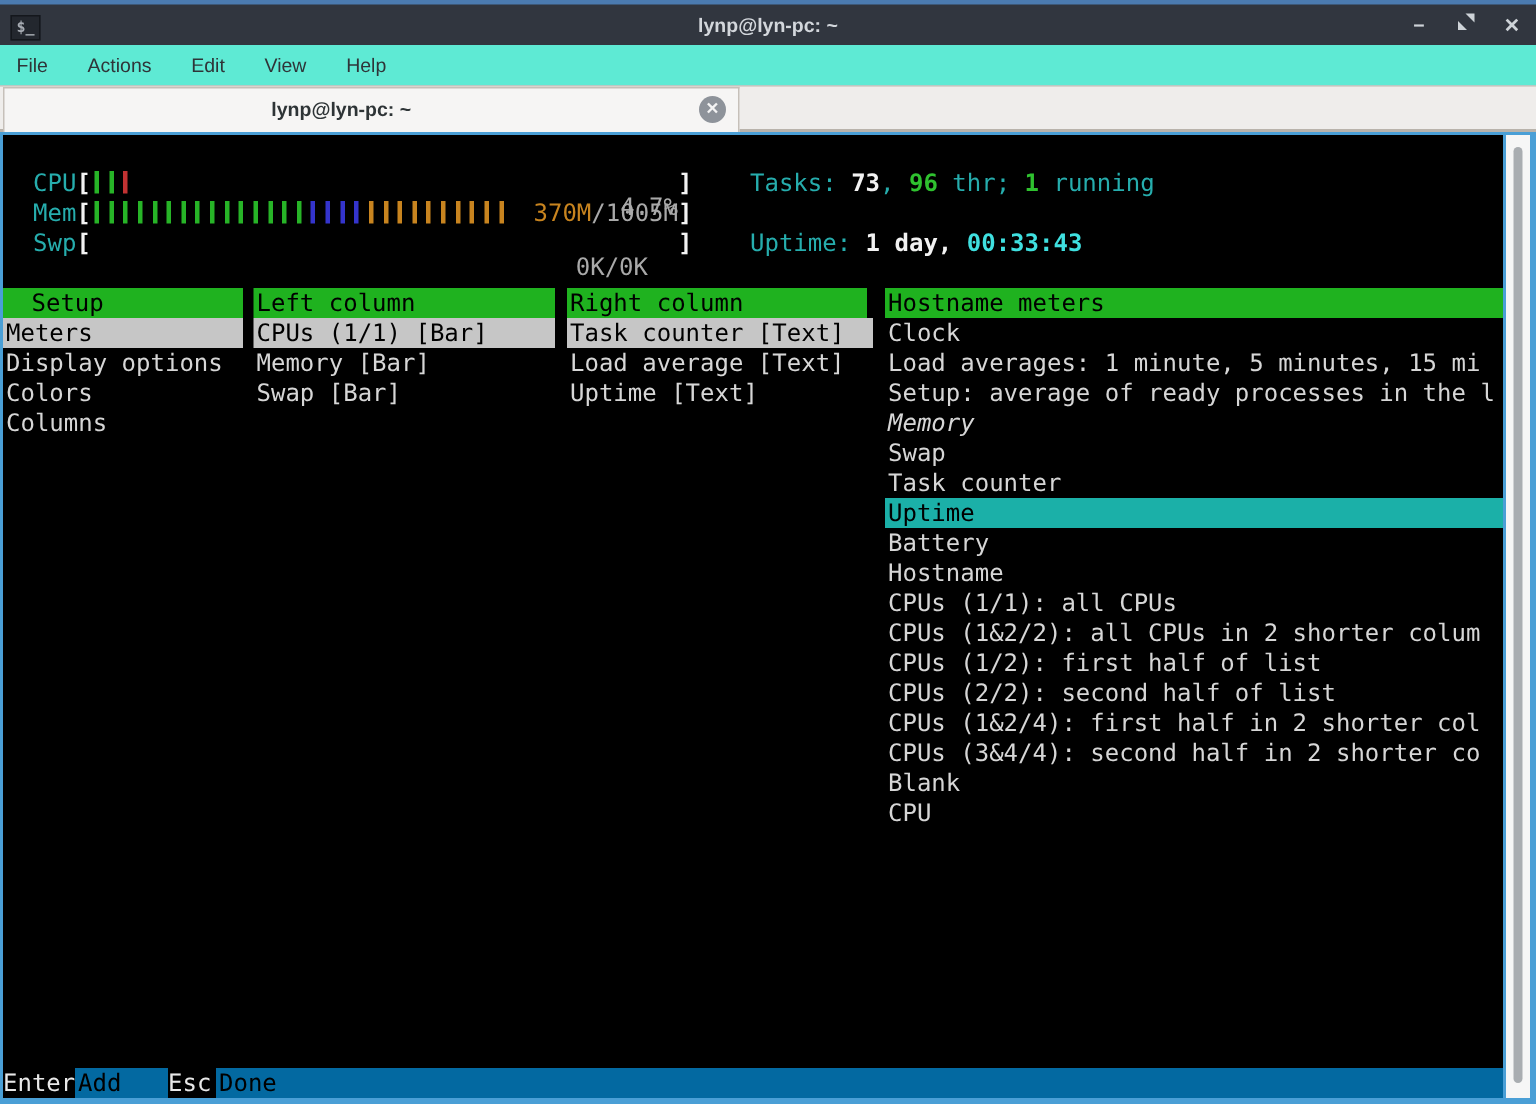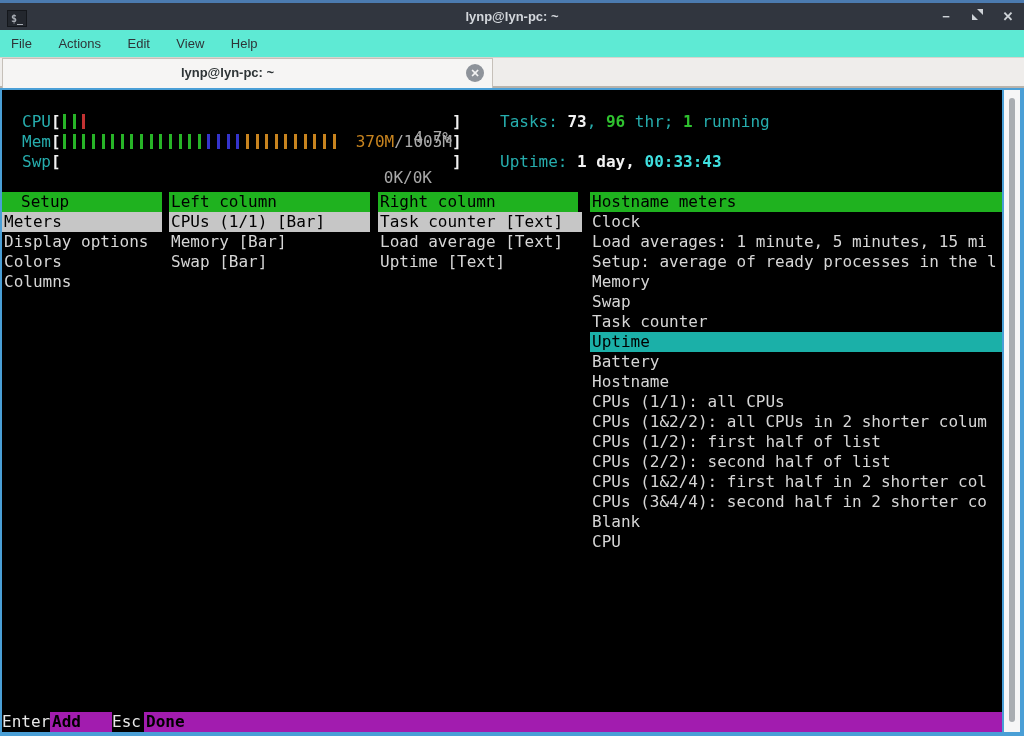--- a/index.html
+++ b/index.html
@@ -61,22 +61,22 @@
 
   .phead{position:absolute;height:20px;background:#1fb21f;color:#000;white-space:pre;
          overflow:hidden;padding-left:2px;box-sizing:border-box;}
   .pitem{position:absolute;height:20px;color:#d6d6d6;white-space:pre;overflow:hidden;
          padding-left:2px;box-sizing:border-box;}
   .sel-gray{background:#c6c6c6;color:#000;}
   .sel-cyan{background:#1bb0a8;color:#000;}
 
   .fnbar{position:absolute;left:0;top:622px;width:1000px;height:20px;white-space:pre;}
   .fk{display:inline-block;height:20px;color:#e8e8e8;vertical-align:top;overflow:hidden;}
-  .fl{display:inline-block;height:20px;background:#a21caf;color:#000;vertical-align:top;
-      overflow:hidden;padding-left:2px;box-sizing:border-box;font-weight:bold;}
+  .fl{display:inline-block;height:20px;background:#0369a1;color:#000;vertical-align:top;
+      overflow:hidden;padding-left:2px;box-sizing:border-box;}
 </style>
 </head>
 <body>
 
 <div class="stage">
 
   <div class="titlebar">
     <span class="appicon">$_</span>
     <div class="wtitle">lynp@lyn-pc: ~</div>
     <div class="wcontrols">
@@ -150,21 +150,21 @@
           <div class="pitem" style="left: 167px; top: 142px; width: 201px;">Memory [Bar]</div>
           <div class="pitem" style="left: 167px; top: 162px; width: 201px;">Swap [Bar]</div>
           <div class="phead" style="left: 376px; top: 102px; width: 200px;">Right column</div>
           <div class="pitem sel-gray" style="left: 376px; top: 122px; width: 204px;">Task counter [Text]</div>
           <div class="pitem" style="left: 376px; top: 142px; width: 204px;">Load average [Text]</div>
           <div class="pitem" style="left: 376px; top: 162px; width: 204px;">Uptime [Text]</div>
           <div class="phead" style="left: 588px; top: 102px; width: 412px;">Hostname meters</div>
           <div class="pitem" style="left: 588px; top: 122px; width: 412px;">Clock</div>
           <div class="pitem" style="left: 588px; top: 142px; width: 412px;">Load averages: 1 minute, 5 minutes, 15 mi</div>
           <div class="pitem" style="left: 588px; top: 162px; width: 412px;">Setup: average of ready processes in the l</div>
-          <div class="pitem" style="left: 588px; top: 182px; width: 412px;">Memory</div>
+          <div class="pitem" style="left: 588px; top: 182px; width: 412px; font-style: italic;">Memory</div>
           <div class="pitem" style="left: 588px; top: 202px; width: 412px;">Swap</div>
           <div class="pitem" style="left: 588px; top: 222px; width: 412px;">Task counter</div>
           <div class="pitem sel-cyan" style="left: 588px; top: 242px; width: 484px;">Uptime</div>
           <div class="pitem" style="left: 588px; top: 262px; width: 412px;">Battery</div>
           <div class="pitem" style="left: 588px; top: 282px; width: 412px;">Hostname</div>
           <div class="pitem" style="left: 588px; top: 302px; width: 412px;">CPUs (1/1): all CPUs</div>
           <div class="pitem" style="left: 588px; top: 322px; width: 412px;">CPUs (1&amp;2/2): all CPUs in 2 shorter colum</div>
           <div class="pitem" style="left: 588px; top: 342px; width: 412px;">CPUs (1/2): first half of list</div>
           <div class="pitem" style="left: 588px; top: 362px; width: 412px;">CPUs (2/2): second half of list</div>
           <div class="pitem" style="left: 588px; top: 382px; width: 412px;">CPUs (1&amp;2/4): first half in 2 shorter col</div>

